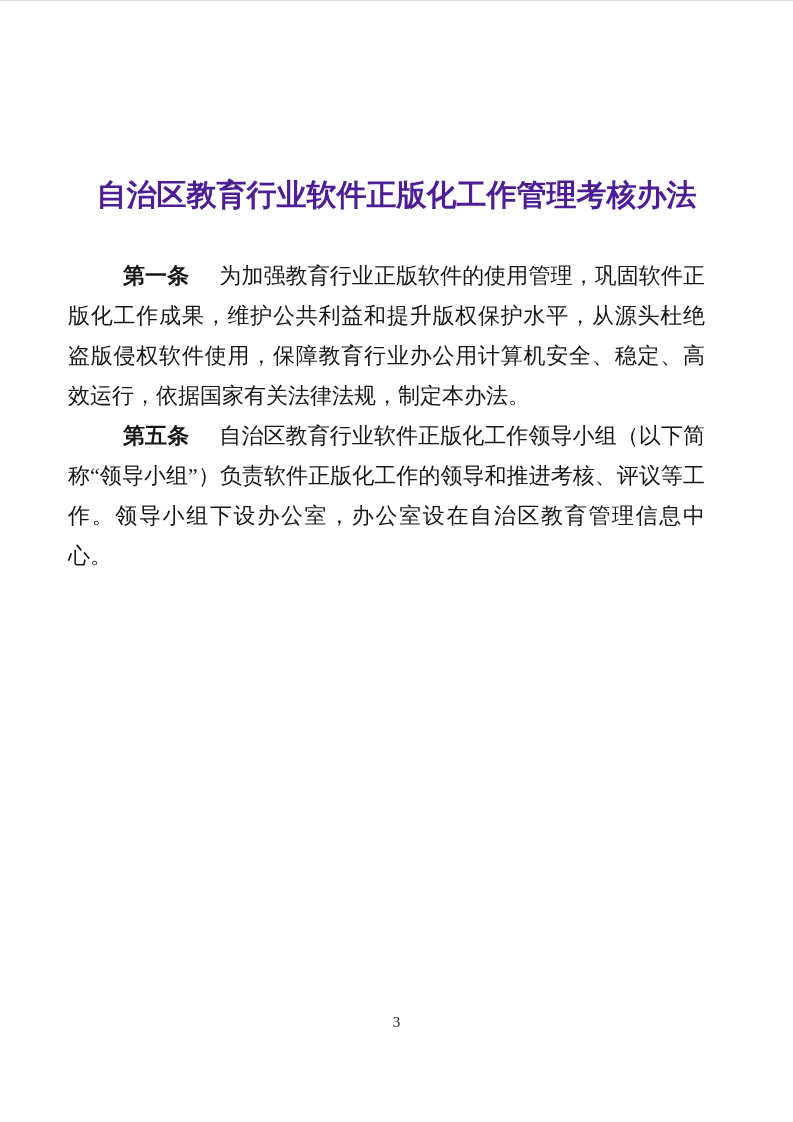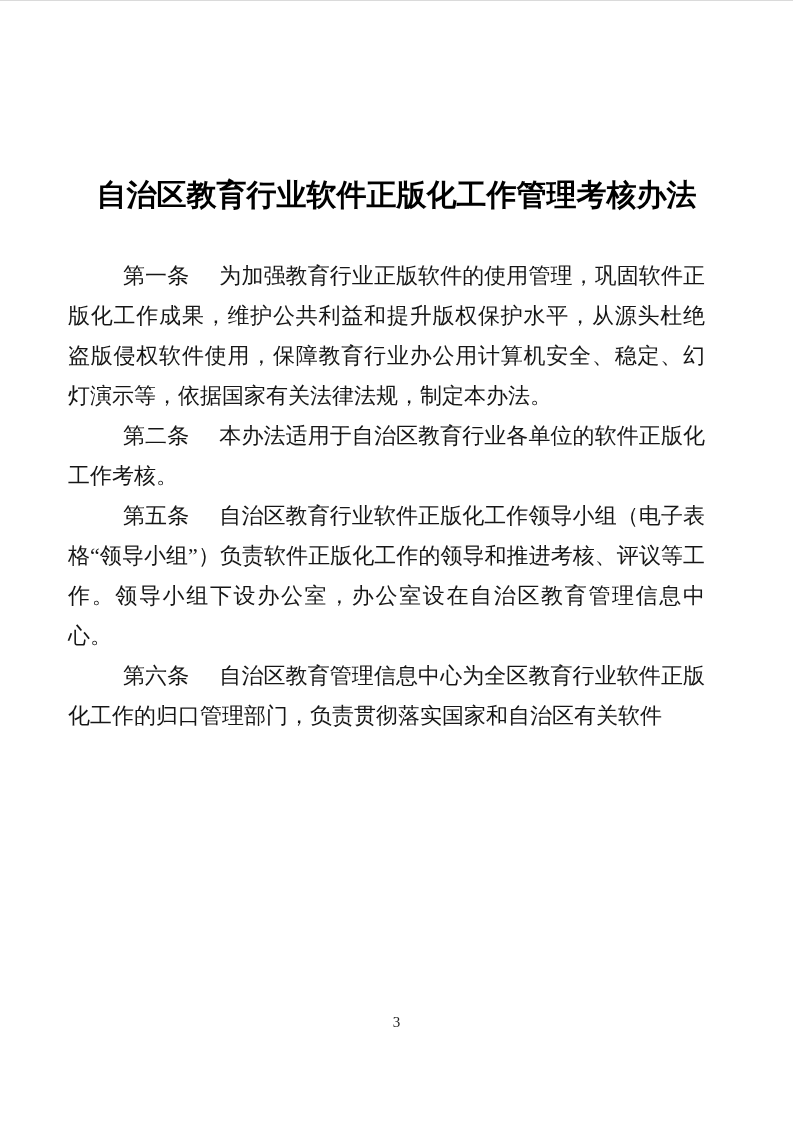--- a/index.html
+++ b/index.html
@@ -26,40 +26,40 @@
   }
   .doc-title {
     margin: 0;
     padding-top: 172px;
     width: 100%;
     text-align: center;
     font-weight: bold;
     font-size: 30px;
     line-height: 46px;
     letter-spacing: 0px;
-    color: #000000;
+    color: #4c1d95;
   }
   .doc-title .title-line {
     display: block;
   }
   .doc-body {
     margin: 38px 0 0 68px;
     width: 637px;
     font-size: 22px;
     line-height: 40px;
     text-align: justify;
     color: #161616;
   }
   .doc-body p {
     margin: 0;
     padding: 0;
     text-indent: 55px;
   }
   .article-num {
-    font-weight: normal;
+    font-weight: bold;
     margin-top: 39px;
   }
   .art-gap {
     display: inline-block;
     width: 30px;
   }
   .page-num {
     position: absolute;
     top: 1012px;
     left: 0;
@@ -74,20 +74,18 @@
 <body>
 
 <div class="page">
   <div class="scan-edge"></div>
 
   <h1 class="doc-title">
     <span class="title-line">自治区教育行业软件正版化工作管理考核办法</span>
   </h1>
 
   <div class="doc-body">
-    <p><span class="article-num">第一条</span><span class="art-gap"></span><span>为加强教育行业正版软件的使用管理，巩固软件正版化工作成果，维护公共利益和提升版权保护水平，从源头杜绝盗版侵权软件使用，保障教育行业办公用计算机安全、稳定、幻灯演示等，依据国家有关法律法规，制定本办法。</span></p>
-    <p><span class="article-num">第二条</span><span class="art-gap"></span><span>本办法适用于自治区教育行业各单位的软件正版化工作考核。</span></p>
-    <p><span class="article-num">第五条</span><span class="art-gap"></span><span>自治区教育行业软件正版化工作领导小组（电子表格“领导小组”）负责软件正版化工作的领导和推进考核、评议等工作。领导小组下设办公室，办公室设在自治区教育管理信息中心。</span></p>
-    <p><span class="article-num">第六条</span><span class="art-gap"></span><span>自治区教育管理信息中心为全区教育行业软件正版化工作的归口管理部门，负责贯彻落实国家和自治区有关软件</span></p>
+    <p><span class="article-num">第一条</span><span class="art-gap"></span><span>为加强教育行业正版软件的使用管理，巩固软件正版化工作成果，维护公共利益和提升版权保护水平，从源头杜绝盗版侵权软件使用，保障教育行业办公用计算机安全、稳定、高效运行，依据国家有关法律法规，制定本办法。</span></p>
+    <p><span class="article-num">第五条</span><span class="art-gap"></span><span>自治区教育行业软件正版化工作领导小组（以下简称“领导小组”）负责软件正版化工作的领导和推进考核、评议等工作。领导小组下设办公室，办公室设在自治区教育管理信息中心。</span></p>
   </div>
 
   <div class="page-num">3</div>
 </div>
 
 </body></html>

